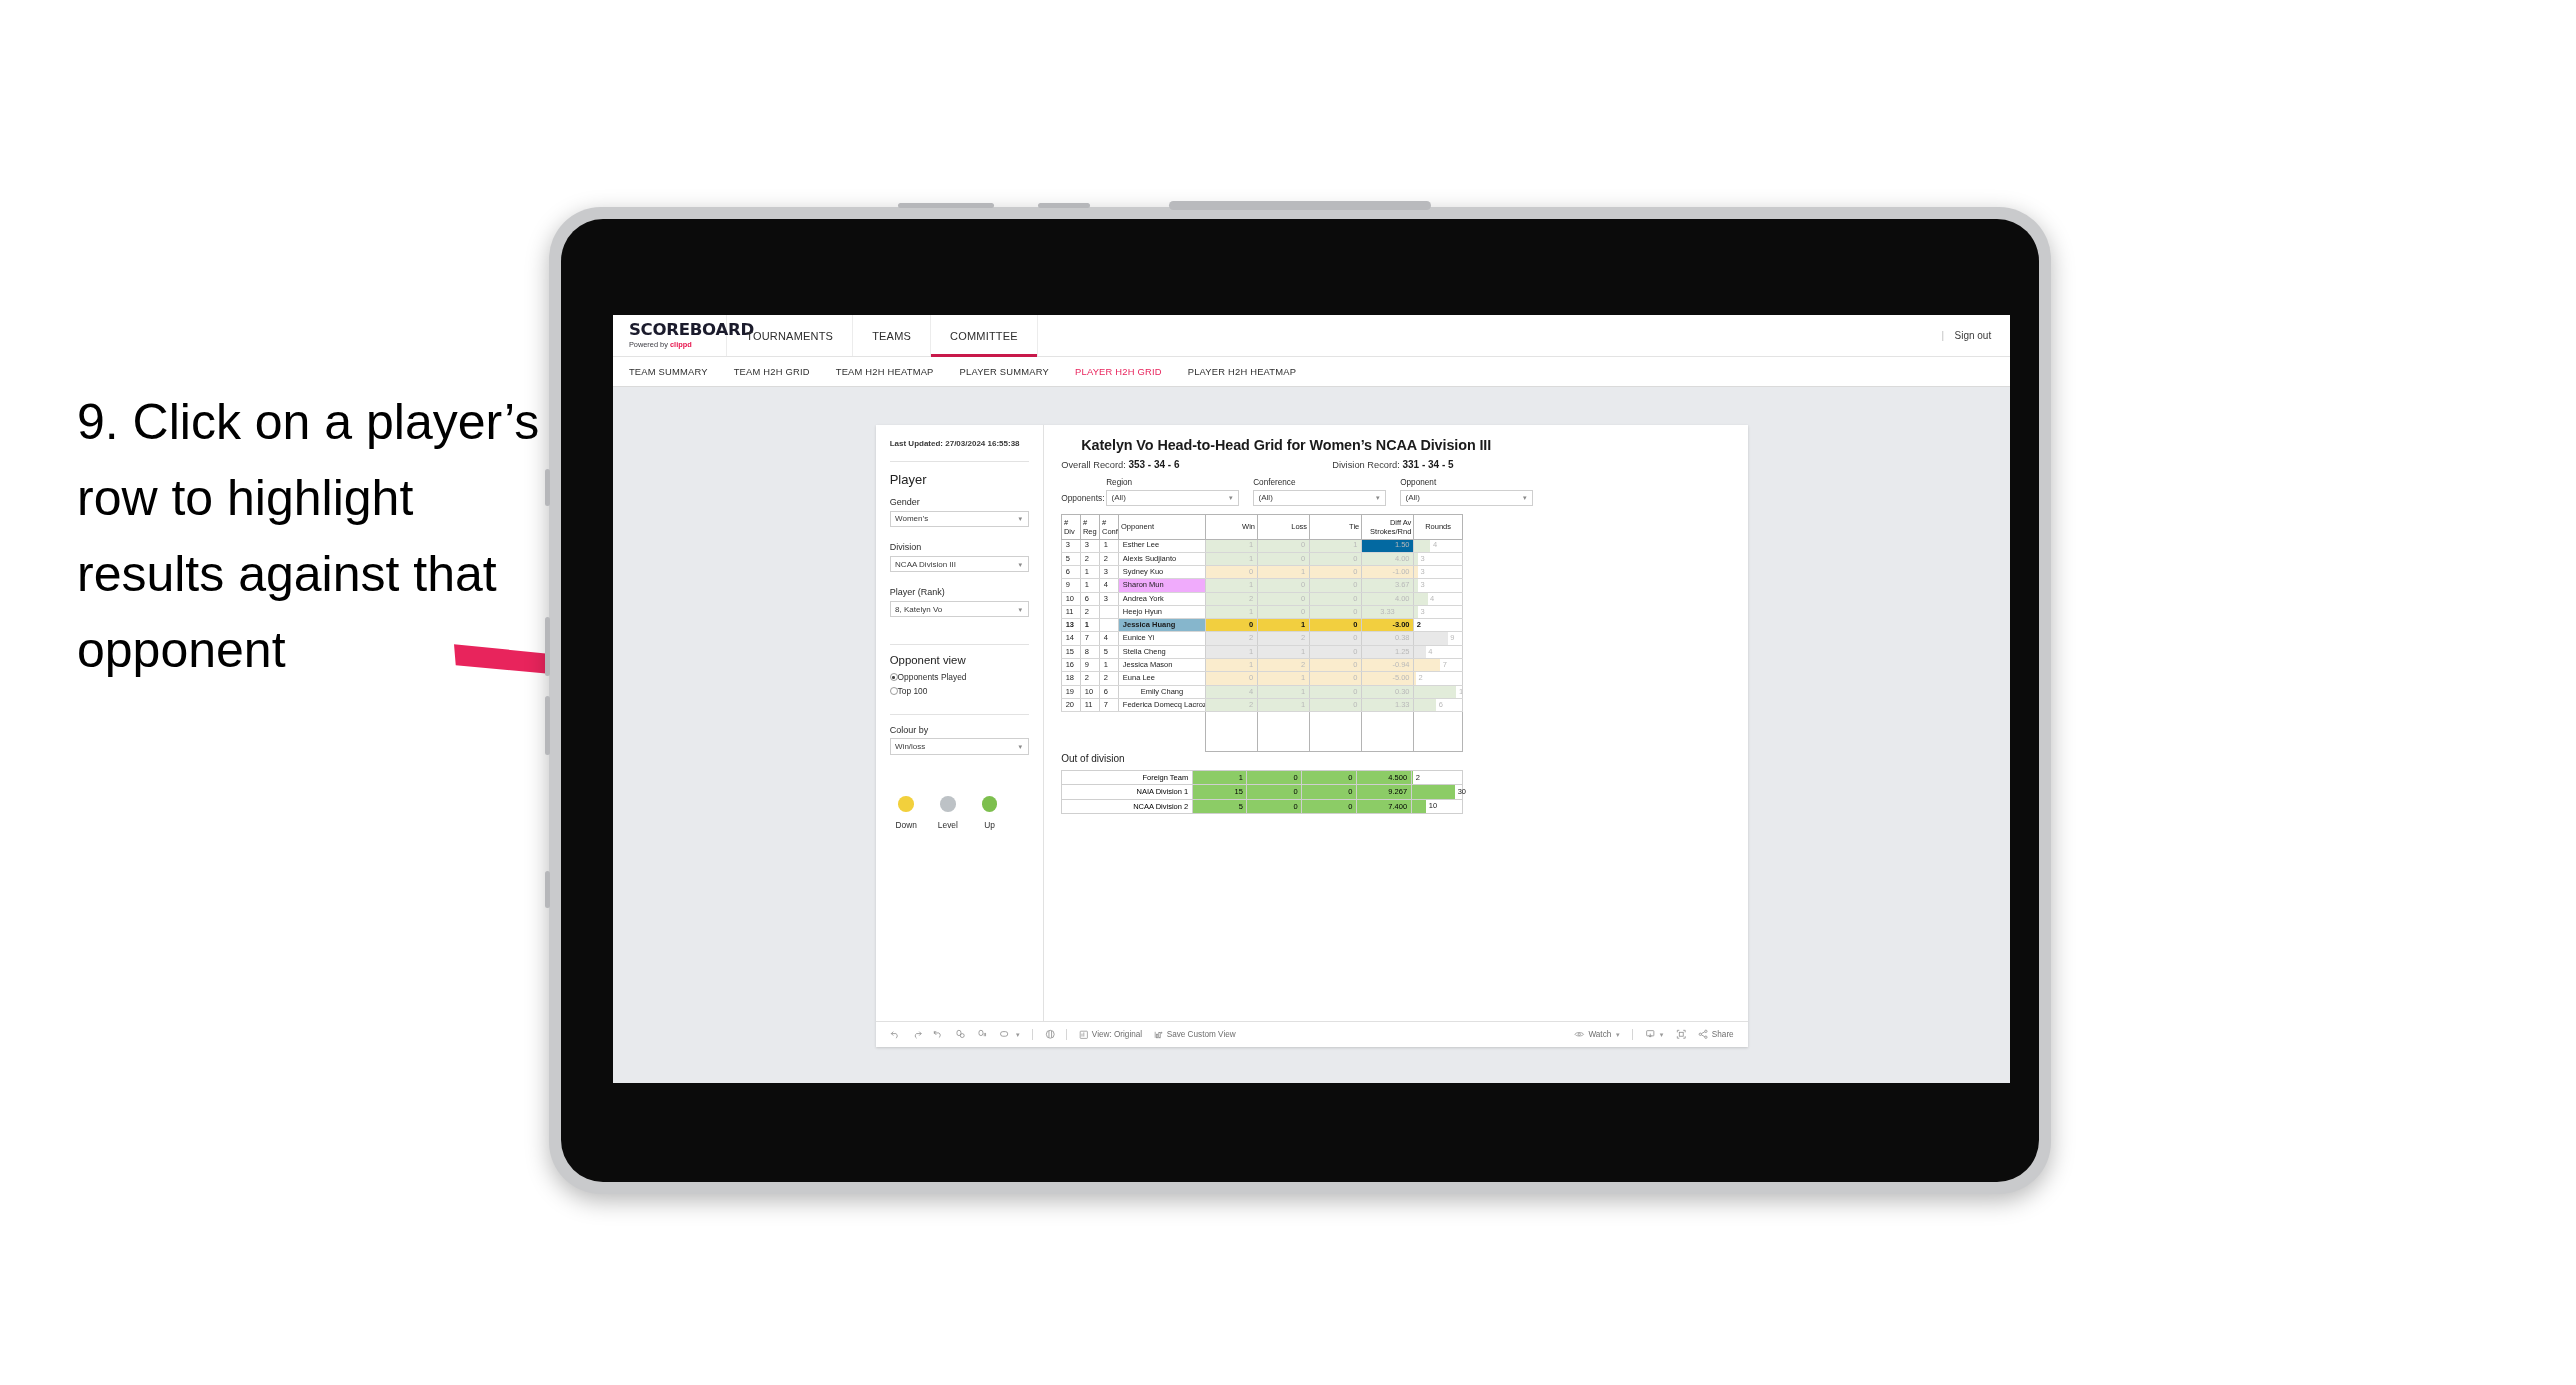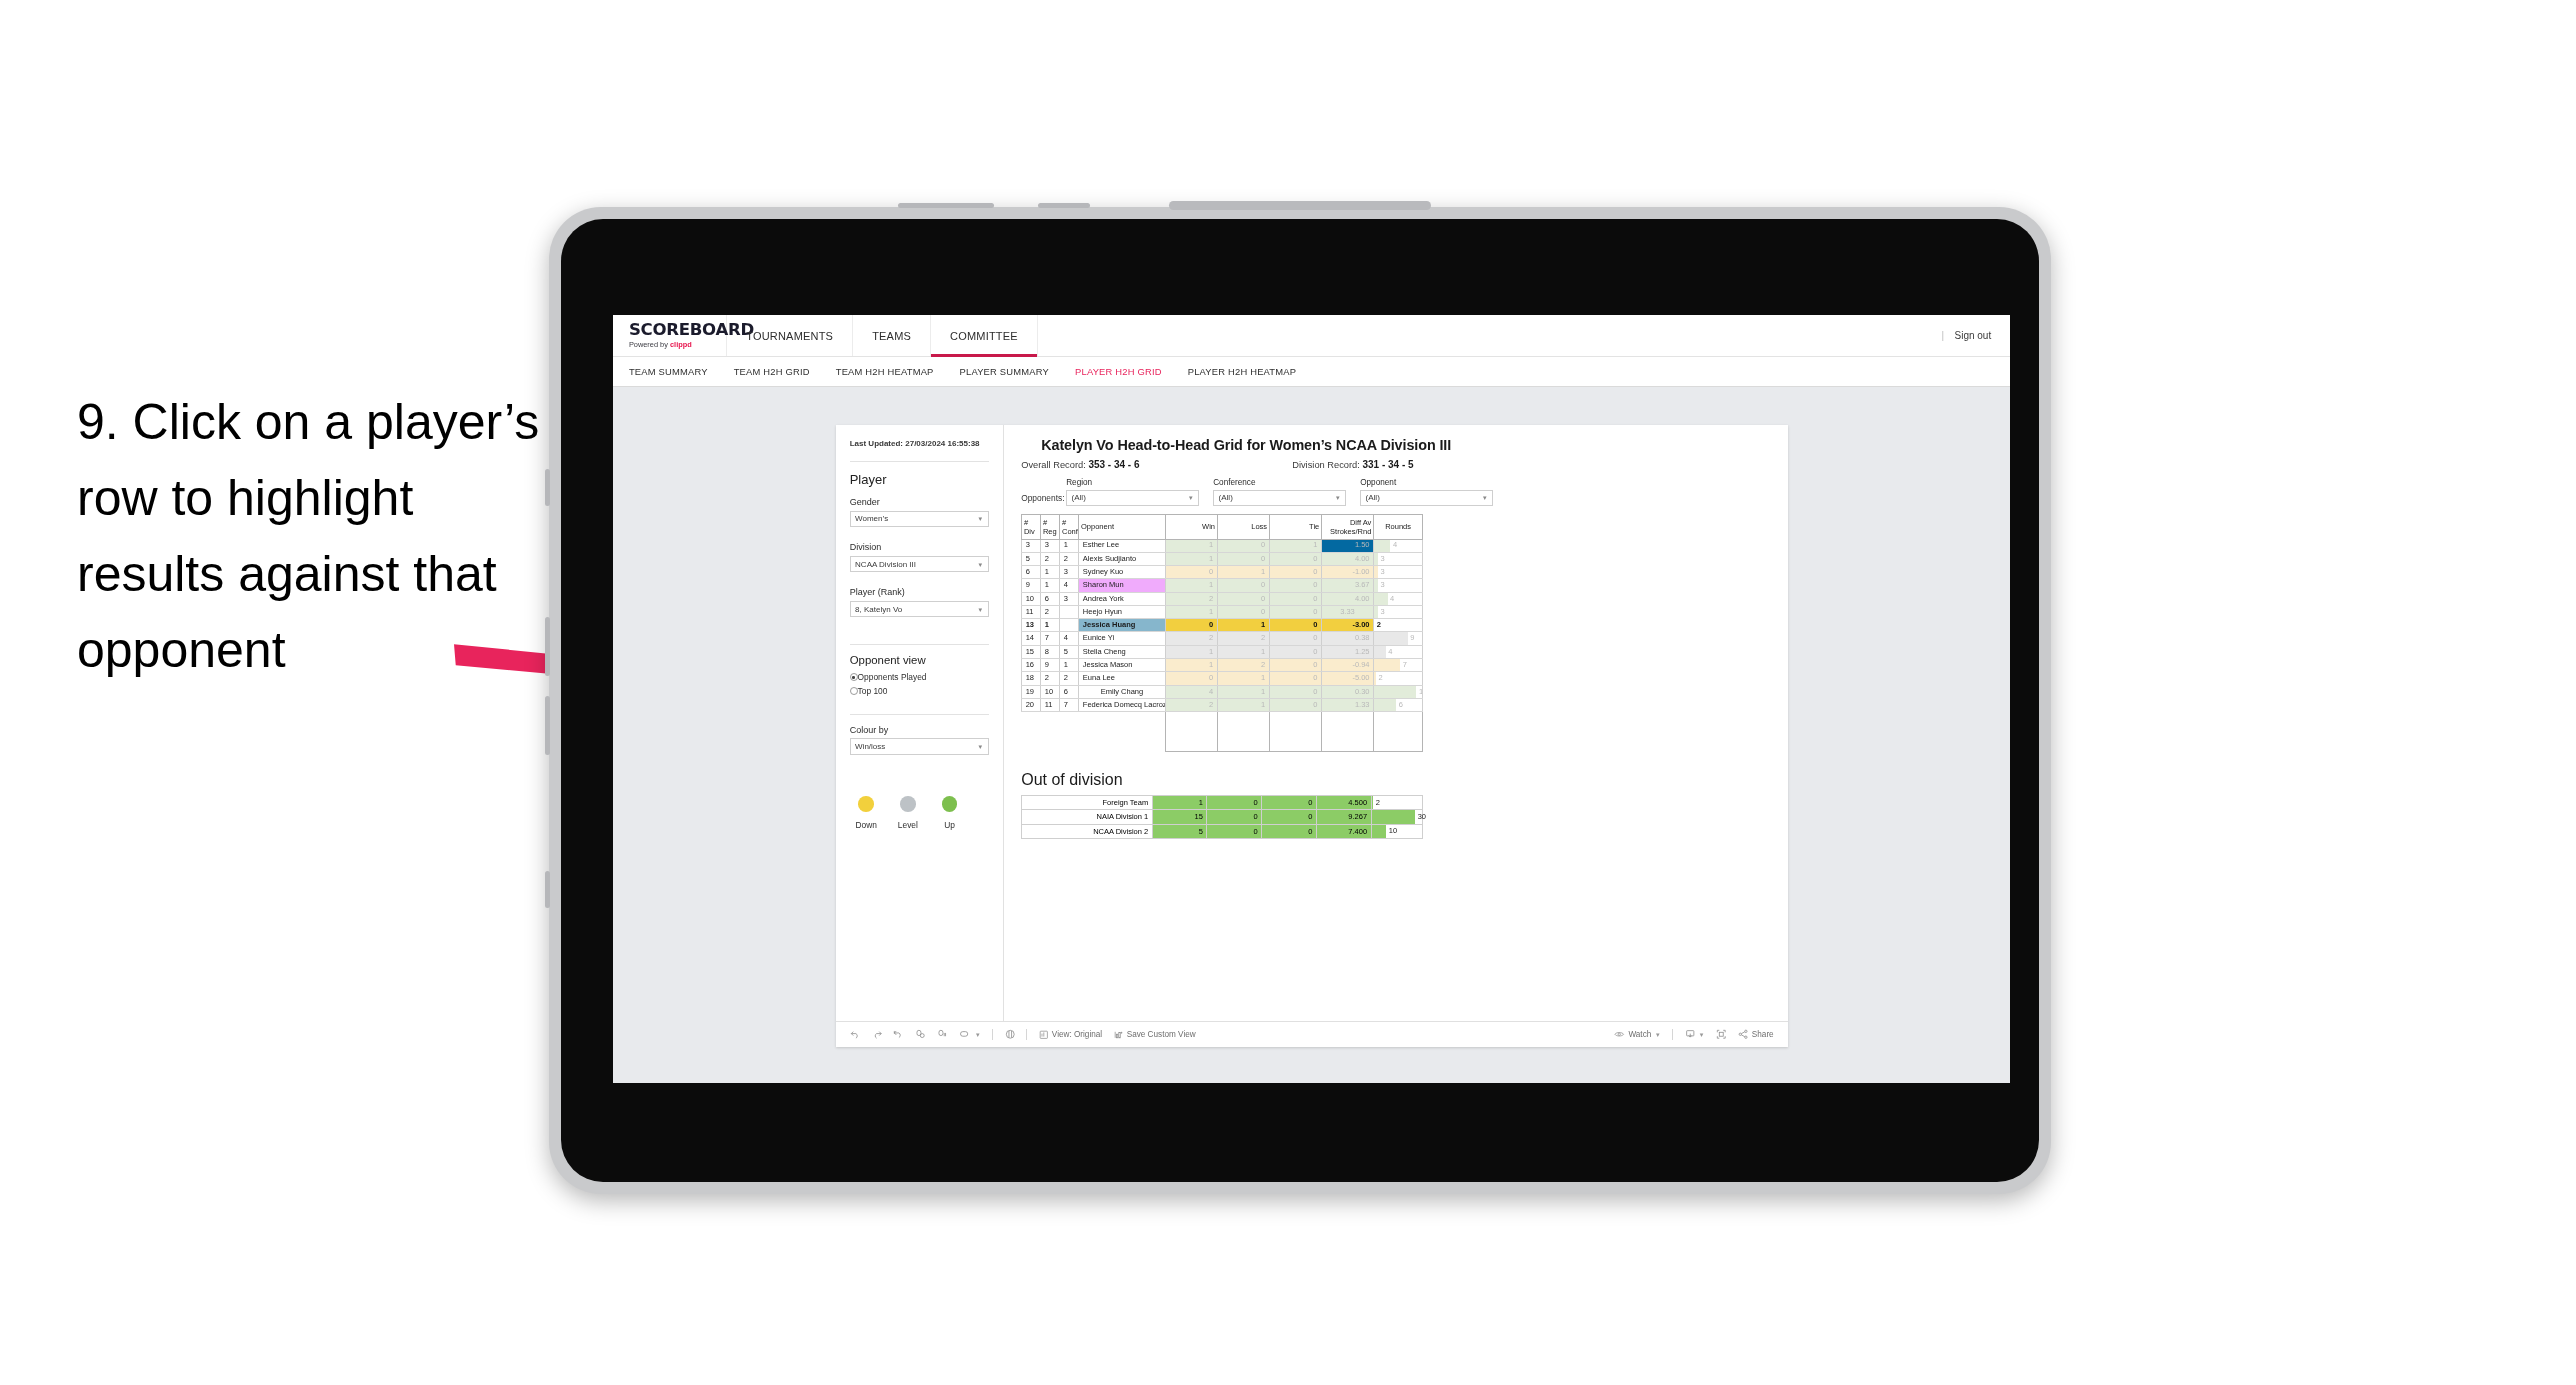--- a/index.html
+++ b/index.html
@@ -66,21 +66,21 @@
   #topright .bar{ color:#bdbdbd; }
 
   
   #subnav{ height:30px; background:#fff; display:flex; align-items:center;
            padding-left:15.7px; gap:26px; border-bottom:0.9px solid #dadada;}
   .subitem{ font-size:9.4px; color:#2f2f2f; letter-spacing:0.2px; cursor:pointer;}
   .subitem.active{ color:#e8245c; }
 
   
   #pagebody{ background:#e8eaed; height:697px; padding-top:38px; }
-  #card{ width:952px; margin:0 auto; background:#fff; height:622px;
+  #card{ width:872px; margin:0 auto; background:#fff; height:622px;
          box-shadow:0 0.9px 2.6px rgba(0,0,0,.16); display:flex; flex-direction:column;}
   #cardmain{ display:flex; flex:1; min-height:0;}
 
   
   #rail{ width:168px; border-right:0.9px solid #e1e1e1; padding:14px 14px 0 14px;
          display:flex; flex-direction:column;}
   .lastupd{ font-size:8px; color:#3a3a3a; line-height:1.32; font-weight:600;}
   .hr{ height:0.9px; background:#e2e2e2; margin:11.4px 0 9.6px;}
   .railh{ font-size:13px; color:#222; margin-bottom:10.5px; font-weight:400;}
   .fld{ margin-bottom:15px;}
@@ -129,21 +129,21 @@
   .rndbar{ position:absolute; left:0; top:0; bottom:0;}
   .rndtxt{ position:relative; padding-left:2.6px; display:inline-block; line-height:10.5px;}
   tr.sel-row td{ font-weight:700; color:#111; }
   tr.sel-row .c-opp{ background:#86b6cc !important; }
   tr.sel-row .c-val{ background:#f2cf3f !important; }
   #gridspacer td{ height:40px; background:#fff; border-top:0.9px solid #b4b4b4;
                   border-left:0.9px solid #b4b4b4; border-right:0.9px solid #b4b4b4;
                   border-bottom:0.9px solid #b4b4b4;}
   #gridspacer td.nob{ border:none;}
 
-  #ood-title{ margin-top:19px; font-size:16px; color:#1b1b1b;}
+  #ood-title{ margin-top:1px; font-size:10px; color:#1b1b1b;}
   #ood{ margin-top:6.1px; width:402px; font-size:7.5px;}
   #ood td{ border:0.9px solid #cfcfcf; padding:0.9px 3.5px; height:11.4px; line-height:11.4px;}
   .ood-name{ width:124px; text-align:right; background:#fff;}
   .ood-val{ width:52px; text-align:right; background:#8ccc66;}
   .ood-rnd{ width:49px; text-align:left; position:relative; padding:0 !important;}
 
   
   #toolbar{ height:26px; border-top:0.9px solid #e0e0e0; display:flex; align-items:center;
             padding:0 14px; gap:11.4px; color:#6e6e6e; font-size:8.2px; background:#fff;}
   .tbi{ display:flex; align-items:center; gap:3.5px; cursor:pointer; color:#6e6e6e;}

